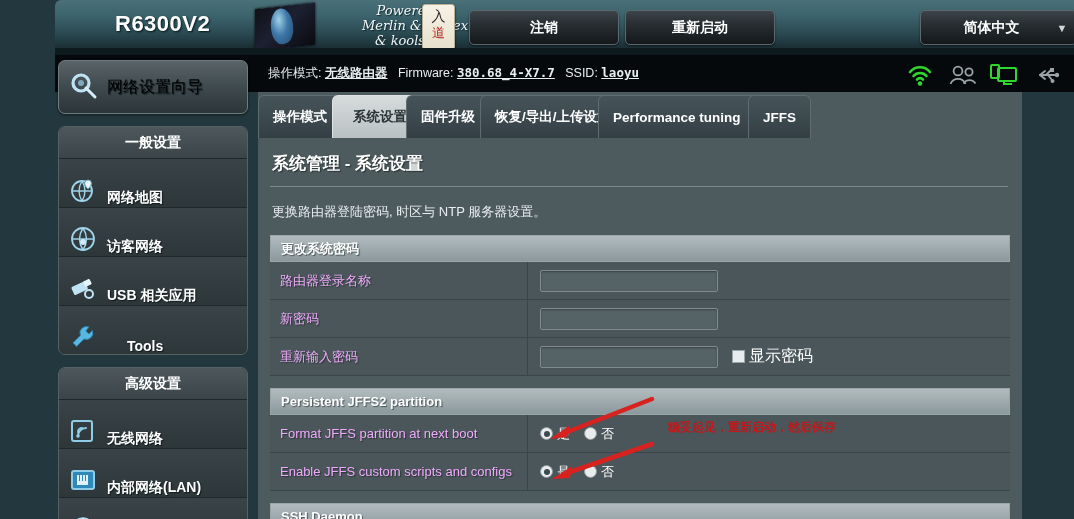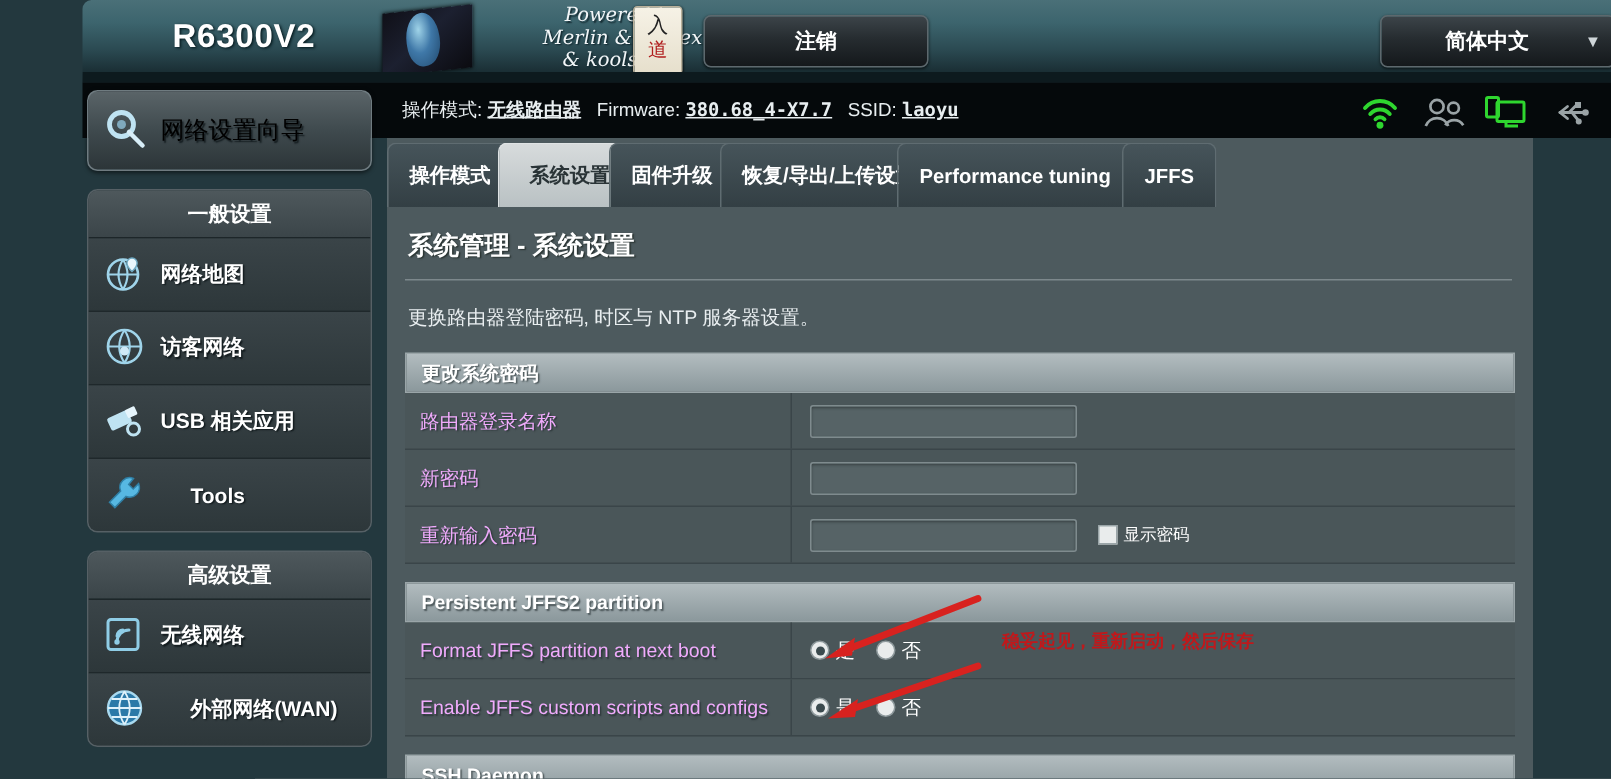--- a/index.html
+++ b/index.html
@@ -110,21 +110,21 @@
     background:#2f3b3f;border:1px solid #566065;border-radius:7px;
     margin-bottom:12px;overflow:hidden;
   }
   .side-head{
     height:31px;line-height:31px;text-align:center;
     background:linear-gradient(180deg,#4e585c 0%,#3b4549 100%);
     color:#ffffff;font-size:14px;font-weight:bold;
     border-bottom:1px solid #1d2629;
   }
   .side-item{
-    height:48px;display:flex;align-items:center;
+    height:48px;display:flex;align-items:flex-end;
     border-bottom:1px solid #1f282b;
     color:#ffffff;font-size:14px;font-weight:bold;cursor:pointer;
     background:linear-gradient(180deg,#3a4448 0%,#2d373a 100%);
   }
   .side-item:last-child{border-bottom:none;gap:20px;}
   .side-icon{width:48px;min-width:48px;text-align:center;}
   .side-label{text-shadow:1px 1px 1px #11191c;}
 
   
   .content{
@@ -188,21 +188,21 @@
     background:#566366;border:1px solid #7f8b8e;border-radius:2px;
     box-shadow:inset 0 1px 2px rgba(0,0,0,.35);
     outline:none;color:#ffffff;font-size:12px;padding:0 4px;
     font-family:"Liberation Sans",sans-serif;
   }
   .chk-wrap{display:flex;align-items:center;margin-left:14px;cursor:pointer;}
   .chk{
     width:11px;height:11px;background:#e9ecec;border:1px solid #9aa5a8;
     display:inline-block;margin-right:4px;
   }
-  .chk-lbl{color:#ffffff;font-size:11px;}
+  .chk-lbl{color:#ffffff;font-size:16px;}
   .radio-group{display:flex;align-items:center;}
   .radio-opt{display:flex;align-items:center;margin-right:14px;cursor:pointer;}
   .radio{
     width:11px;height:11px;border-radius:50%;
     background:#e9ecec;border:1px solid #8e999c;
     margin-right:4px;display:inline-block;position:relative;
   }
   .radio.on:after{
     content:"";position:absolute;left:2.5px;top:2.5px;
     width:6px;height:6px;border-radius:50%;background:#3b4a4e;
@@ -230,20 +230,21 @@
       <div>Powered by</div>
       <div>Merlin &amp; Vortex</div>
       <div>&amp; koolshare</div>
     </div>
     <div class="tile">
       <span class="t1">入</span>
       <span class="t2">道</span>
     </div>
 
     <div class="topbtn" id="btn-logout">注销</div>
+    <div class="topbtn" id="btn-reboot">重新启动</div>
 
     <div id="lang-select">
       <span class="lbl">简体中文</span>
       <span class="caret">▼</span>
     </div>
   </div>
 
   <div class="infostrip">
     <div class="infotext">
       <span>操作模式:</span>
@@ -373,20 +374,35 @@
             <g fill="none" stroke="#8fcde6" stroke-width="2" stroke-linecap="round">
               <path d="M9 19 a8 8 0 0 1 8 -8"></path>
               <path d="M9 15 a4 4 0 0 1 4 -4"></path>
             </g>
             <circle cx="9" cy="19" r="1.8" fill="#8fcde6"></circle>
           </svg>
         </span>
         <span class="side-label">无线网络</span>
       </div>
 
+      <div class="side-item">
+        <span class="side-icon">
+          <svg width="28" height="28" viewBox="0 0 28 28">
+            <rect x="3" y="5" width="22" height="18" rx="2" fill="#2f89b8" stroke="#8fcde6" stroke-width="2"></rect>
+            <g fill="#dff1fa">
+              <rect x="8" y="9" width="2" height="6"></rect>
+                <rect x="11" y="9" width="2" height="6"></rect>
+              <rect x="14" y="9" width="2" height="6"></rect>
+                <rect x="17" y="9" width="2" height="6"></rect>
+              <rect x="8" y="15" width="11" height="4"></rect>
+            </g>
+          </svg>
+        </span>
+        <span class="side-label">内部网络(LAN)</span>
+      </div>
 
       <div class="side-item">
         <span class="side-icon">
           <svg width="28" height="28" viewBox="0 0 28 28">
             <circle cx="14" cy="14" r="11" fill="#2b79a8" stroke="#a8d9ef" stroke-width="1.6"></circle>
             <path d="M3 14 H25 M14 3 q7 11 0 22 M14 3 q-7 11 0 22 M5.5 8 H22.5 M5.5 20 H22.5" fill="none" stroke="#dff1fa" stroke-width="1.2"></path>
           </svg>
         </span>
         <span class="side-label">外部网络(WAN)</span>
       </div>

